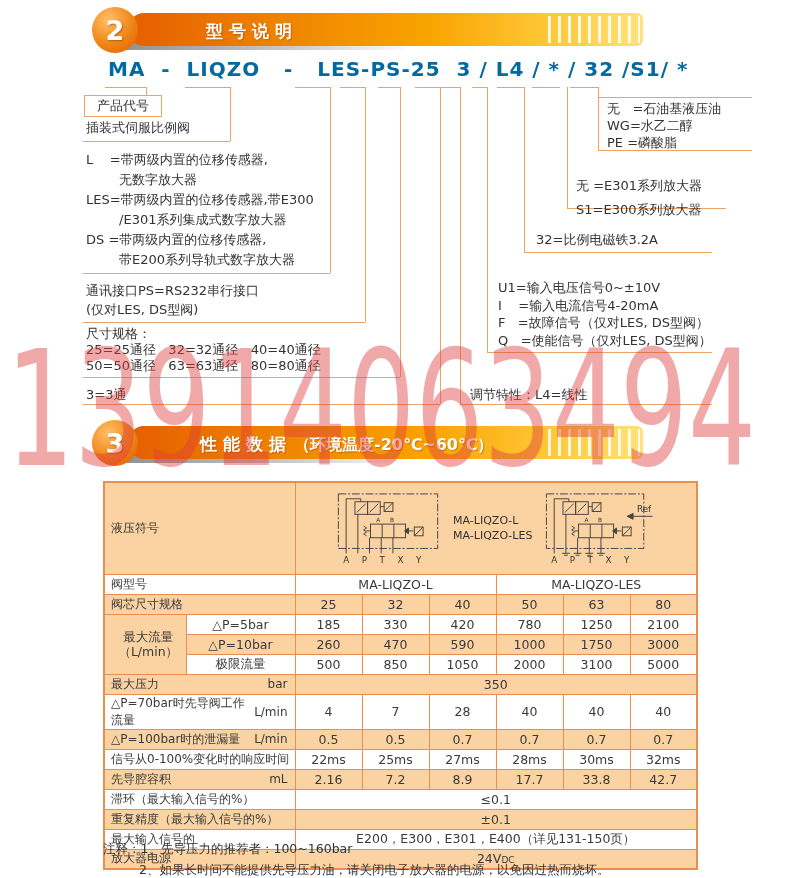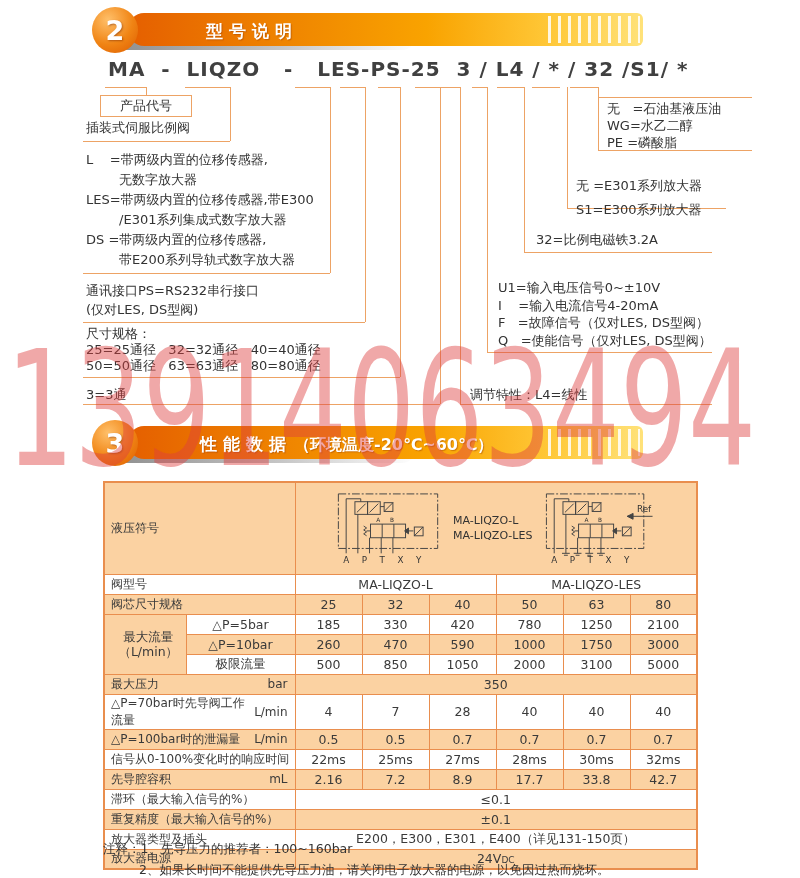--- a/index.html
+++ b/index.html
@@ -7,42 +7,42 @@
   body {
     position:relative; background:#fff; overflow:hidden;
     font-family:"DejaVu Sans","Liberation Sans",sans-serif; color:#2e2e2e;
   }
   .abs { position:absolute; }
   
   .line { position:absolute; background:#eda365; z-index:1; }
   .hl { height:1px; } .vl { width:1px; }
   
   .legend { position:absolute; font-size:13px; line-height:20px; white-space:pre; color:#333; z-index:2; }
-  .boxed { border:1px solid #eda365; padding:1px 19px; line-height:18px; background:#fff;margin-left:16px; }
+  .boxed { border:1px solid #eda365; padding:1px 12px; line-height:18px; background:#fff; }
   .legend.tight { line-height:16px; }
   .legend.rt { line-height:17px; }
   
   .banner-bar { position:absolute; left:128px; width:515px; height:33px; z-index:3;
     border-radius:16px 6px 6px 16px;
     background:linear-gradient(90deg,#e55f00 0%,#ef8400 30%,#f9a300 58%,#ffc838 82%,#ffe27a 100%); }
   .banner-tail { position:absolute; left:116px; width:300px; height:14px; z-index:2;
     border-radius:0 0 60px 8px;
     background:linear-gradient(90deg,#8f8f8f 0%,#c6c6c6 55%,rgba(205,205,205,0) 100%); }
   .banner-stripes { position:absolute; left:548px; width:92px; height:27px; z-index:4; opacity:.85;
     background:repeating-linear-gradient(90deg,#fff 0 3px,rgba(255,255,255,0) 3px 10px); }
   .banner-circle { position:absolute; left:92px; width:46px; height:46px; border-radius:50%; z-index:5;
     background:radial-gradient(circle at 35% 28%,#ffc06a 0%,#f08414 55%,#dd5c00 100%);
     color:#fff; font-weight:bold; font-size:27px; display:flex; align-items:center; justify-content:center;
     text-shadow:1px 1px 2px rgba(120,40,0,.5); }
   .banner-title { position:absolute; z-index:5; color:#fff; font-weight:bold; font-size:17px;
     letter-spacing:6px; text-shadow:1px 1px 1px rgba(150,60,0,.45); display:flex; align-items:baseline; }
   .banner-sub { font-size:16px; letter-spacing:0; margin-left:2px; }
   
   .model-code { position:absolute; left:108px; top:57px; font-size:20px; font-weight:bold;
-    letter-spacing:1px; white-space:pre; color:#404040; z-index:2; }
+    letter-spacing:1px; white-space:pre; color:#0369a1; z-index:2; }
   
   .watermark { position:absolute; left:6px; top:330px; z-index:50; pointer-events:none;
     font-size:160px; font-weight:400; color:rgba(221,62,62,0.45); letter-spacing:0;
     transform:scaleX(0.67); transform-origin:left top; white-space:nowrap; line-height:1; }
   
   .spec-table { position:absolute; left:103px; top:481px; z-index:1;
     border-collapse:collapse; table-layout:fixed; border:2px solid #e98e4e; }
   .spec-table td { border:1px solid #e98e4e; font-size:12.5px; height:20px; padding:0 3px;
     text-align:center; color:#3a3a3a; overflow:hidden; }
   .spec-table tr.o td { background:#fbd2a2; }
@@ -352,21 +352,21 @@
   </tr>
   <tr class="w">
     <td colspan="2" class="lab">滞环（最大输入信号的%）</td>
     <td colspan="6">≤0.1</td>
   </tr>
   <tr class="o">
     <td colspan="2" class="lab">重复精度（最大输入信号的%）</td>
     <td colspan="6">±0.1</td>
   </tr>
   <tr class="w">
-    <td colspan="2" class="lab">放大器类型及插头</td>
+    <td colspan="2" class="lab">最大输入信号的</td>
     <td colspan="6">E200，E300，E301，E400（详见131-150页）</td>
   </tr>
   <tr class="o">
     <td colspan="2" class="lab">放大器电源</td>
     <td colspan="6">
       <span>24V</span><span class="sub-dc">DC</span>
     </td>
   </tr>
 </tbody>
   </table>

